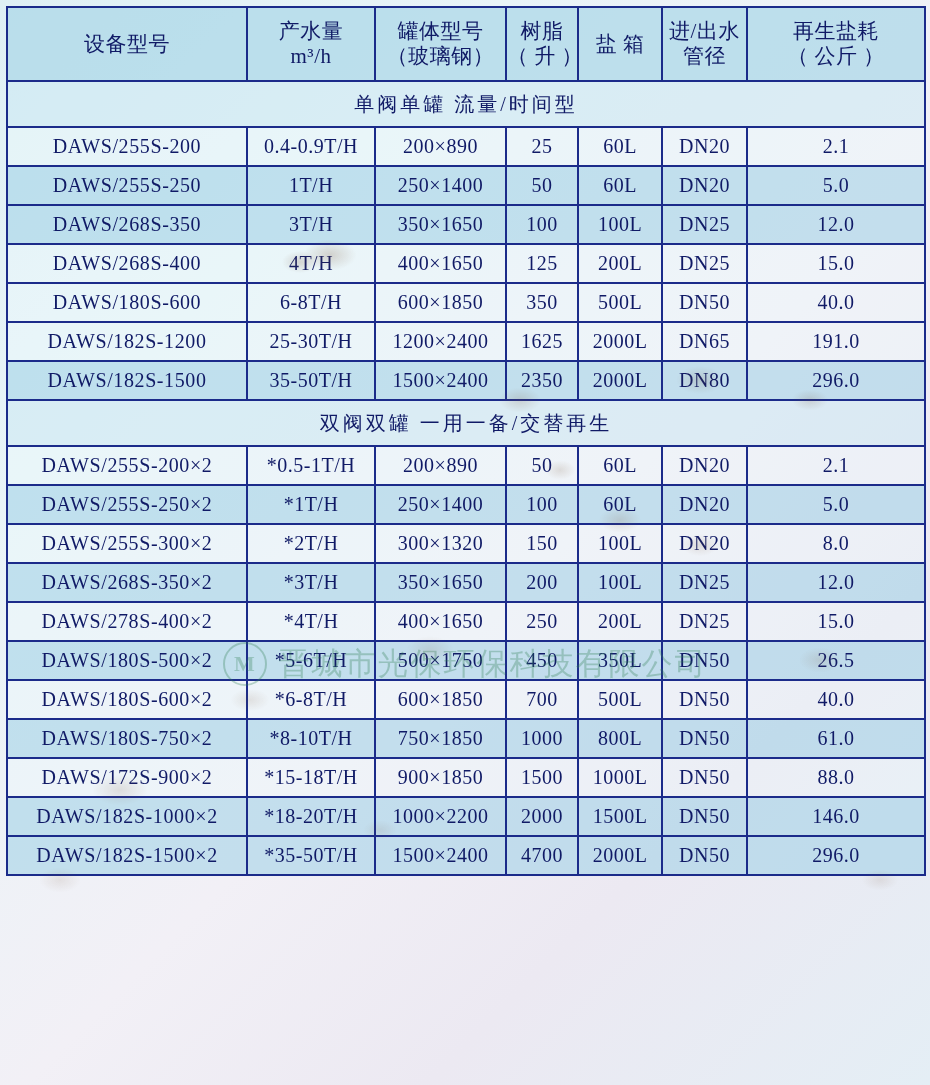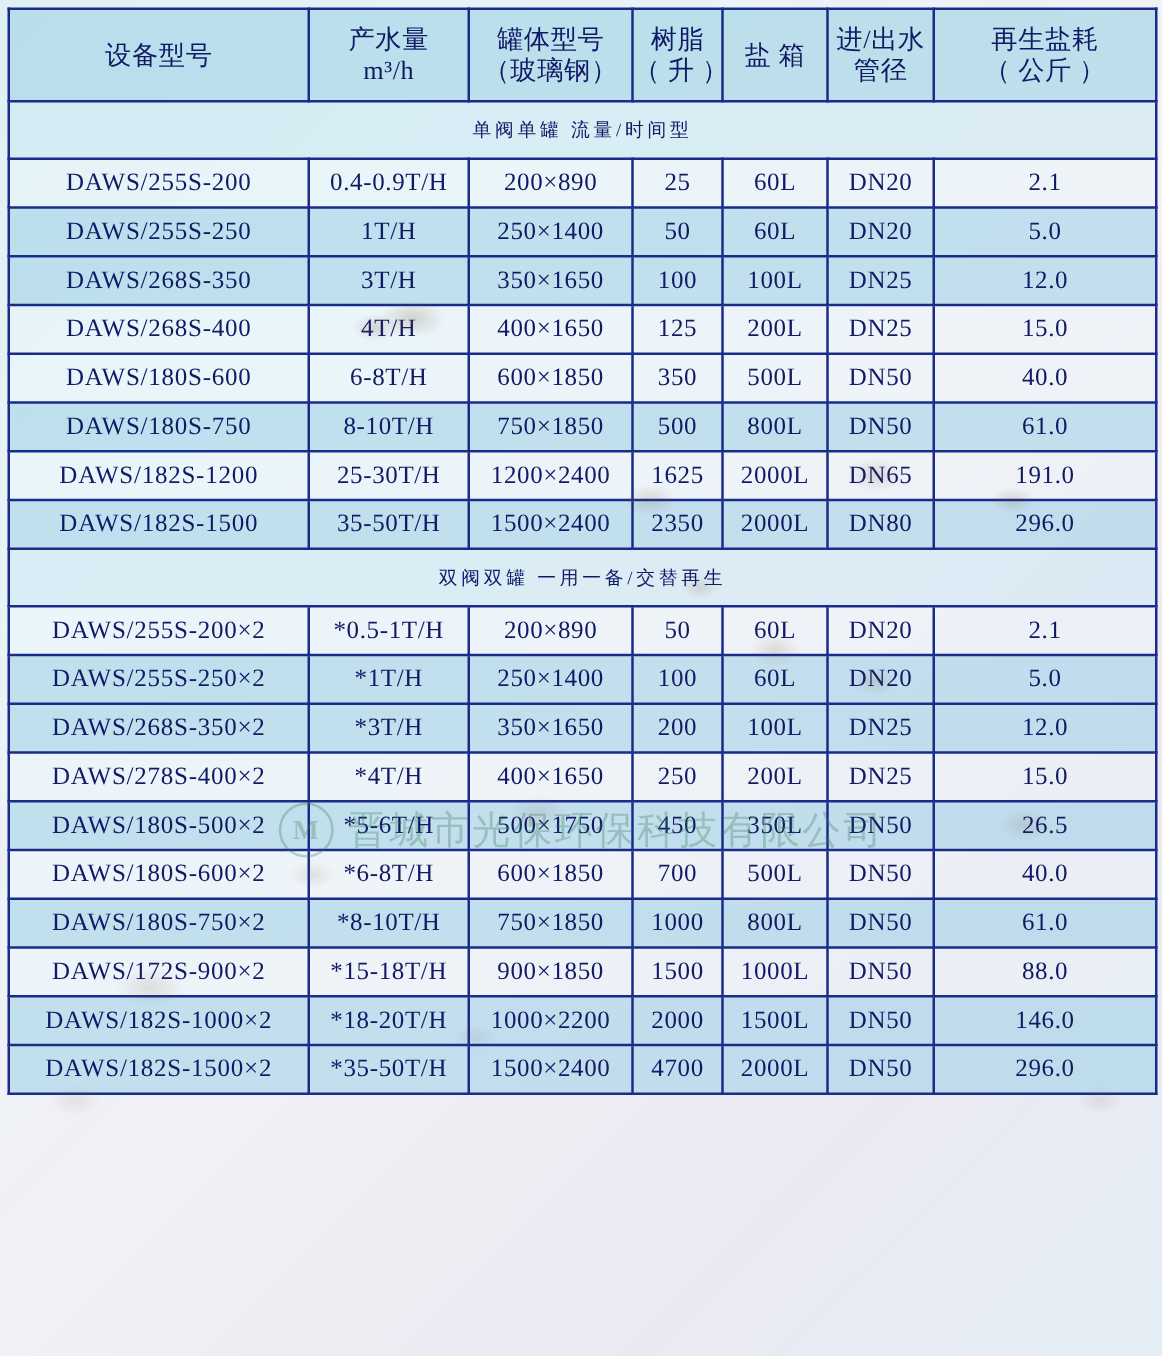--- a/index.html
+++ b/index.html
@@ -110,21 +110,21 @@
   thead th {
     height: 72px;
     font-size: 21px;
     line-height: 1.18;
     font-weight: normal;
     background: rgba(171, 215, 232, 0.72);
   }
   thead th .sub { display: block; }
   .sect {
     height: 44px;
-    font-size: 15px;
+    font-size: 20px;
     background: rgba(203, 232, 243, 0.55);
     letter-spacing: 3px;
   }
   tbody tr td { background: rgba(255,255,255,0.10); }
   tbody tr.alt td { background: rgba(156, 208, 230, 0.55); }
   tbody tr.plain td { background: rgba(236, 248, 252, 0.35); }
 
   .model { letter-spacing: 0.6px; margin-left: 12px; }
 </style>
 </head>
@@ -219,29 +219,20 @@
         </tr>
         <tr class="plain">
           <td class="model">DAWS/180S-600</td>
           <td>6-8T/H</td>
           <td>600×1850</td>
           <td>350</td>
           <td>500L</td>
           <td>DN50</td>
           <td>40.0</td>
         </tr>
-        <tr class="alt">
-          <td class="model">DAWS/180S-750</td>
-          <td>8-10T/H</td>
-          <td>750×1850</td>
-          <td>500</td>
-          <td>800L</td>
-          <td>DN50</td>
-          <td>61.0</td>
-        </tr>
         <tr class="plain">
           <td class="model">DAWS/182S-1200</td>
           <td>25-30T/H</td>
           <td>1200×2400</td>
           <td>1625</td>
           <td>2000L</td>
           <td>DN65</td>
           <td>191.0</td>
         </tr>
         <tr class="alt">
@@ -267,20 +258,29 @@
         </tr>
         <tr class="alt">
           <td class="model">DAWS/255S-250×2</td>
           <td>*1T/H</td>
           <td>250×1400</td>
           <td>100</td>
           <td>60L</td>
           <td>DN20</td>
           <td>5.0</td>
         </tr>
+        <tr class="plain">
+          <td class="model">DAWS/255S-300×2</td>
+          <td>*2T/H</td>
+          <td>300×1320</td>
+          <td>150</td>
+          <td>100L</td>
+          <td>DN20</td>
+          <td>8.0</td>
+        </tr>
         <tr class="alt">
           <td class="model">DAWS/268S-350×2</td>
           <td>*3T/H</td>
           <td>350×1650</td>
           <td>200</td>
           <td>100L</td>
           <td>DN25</td>
           <td>12.0</td>
         </tr>
         <tr class="plain">

